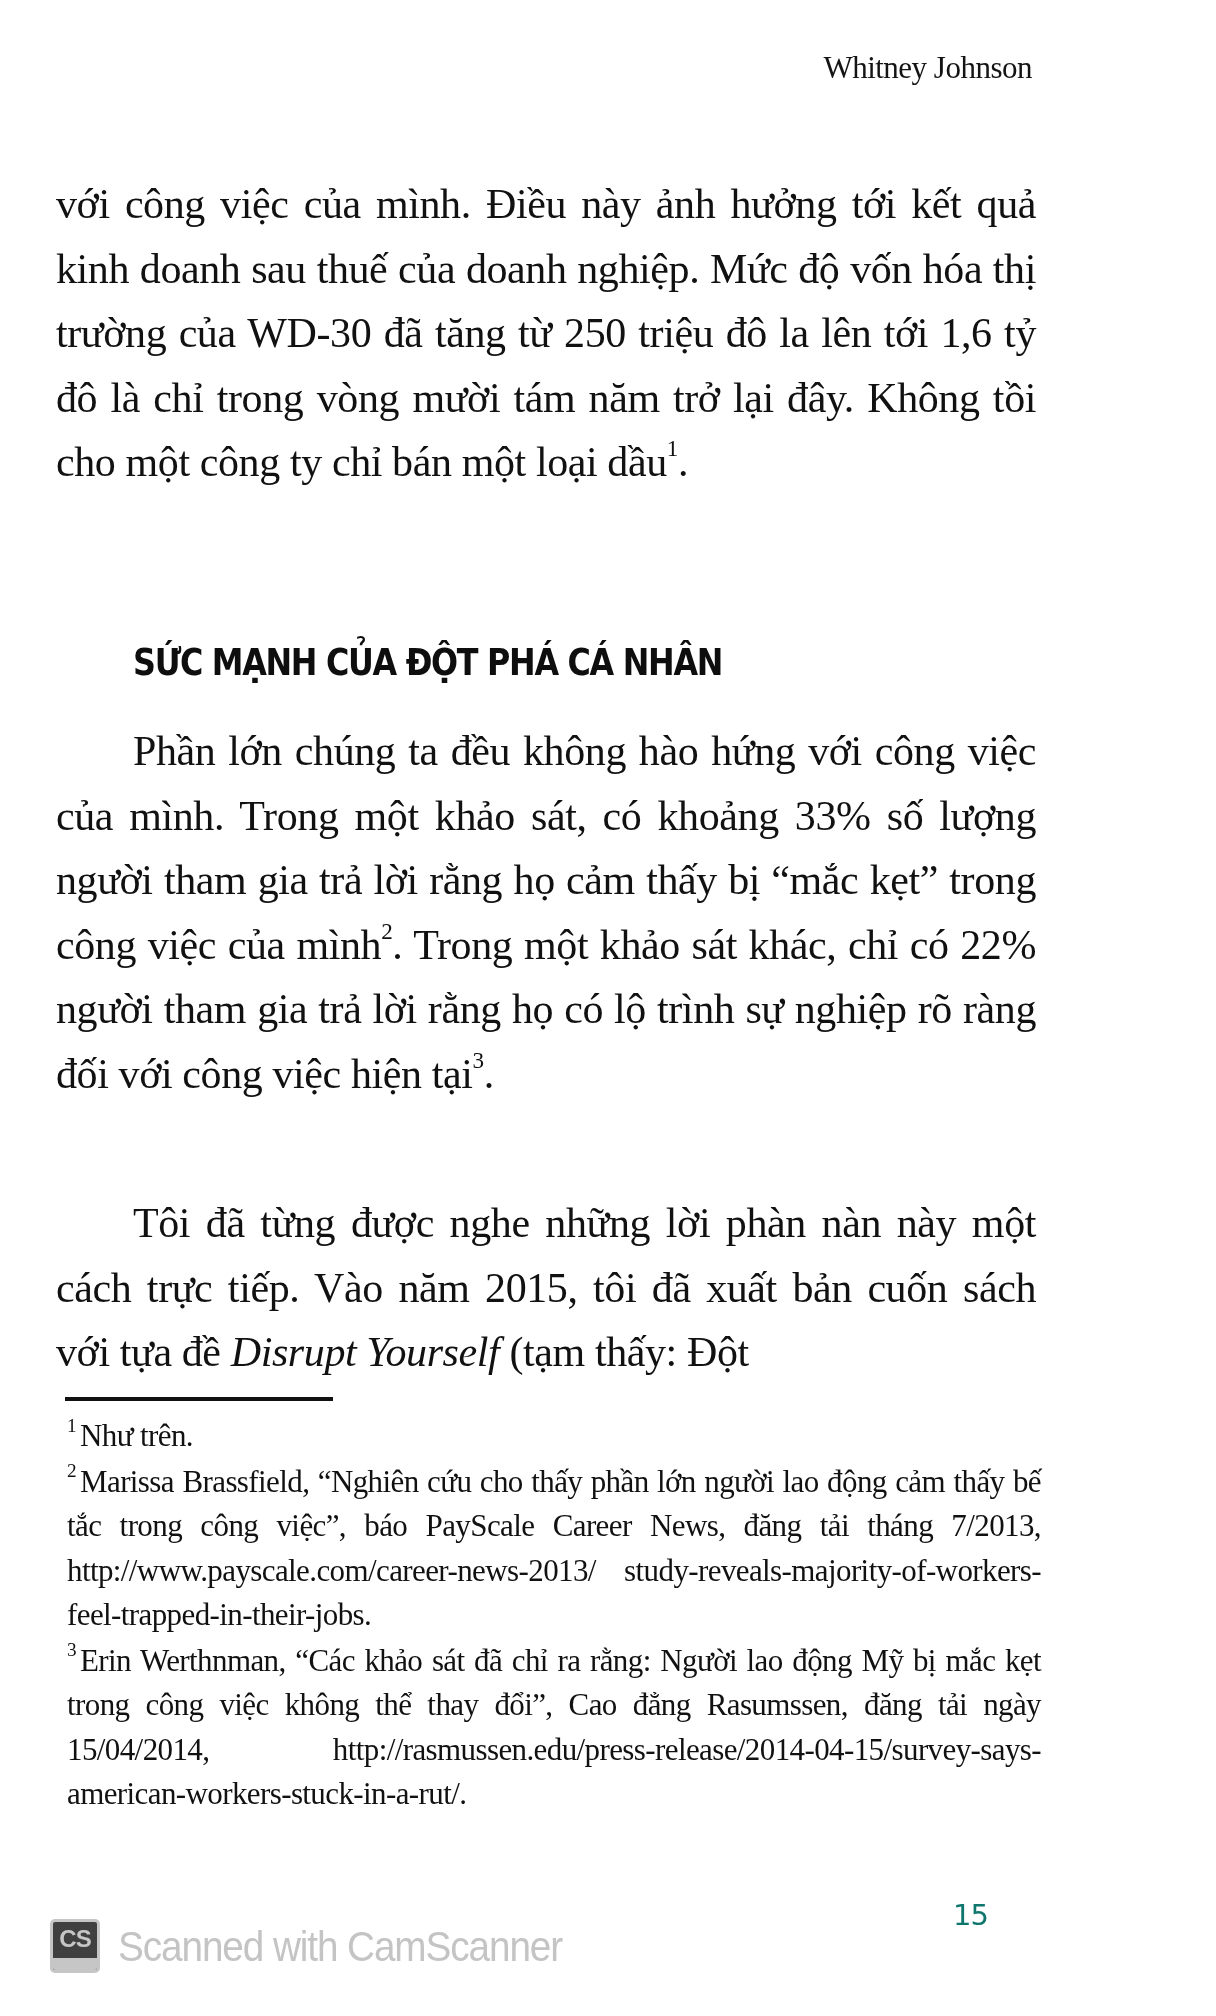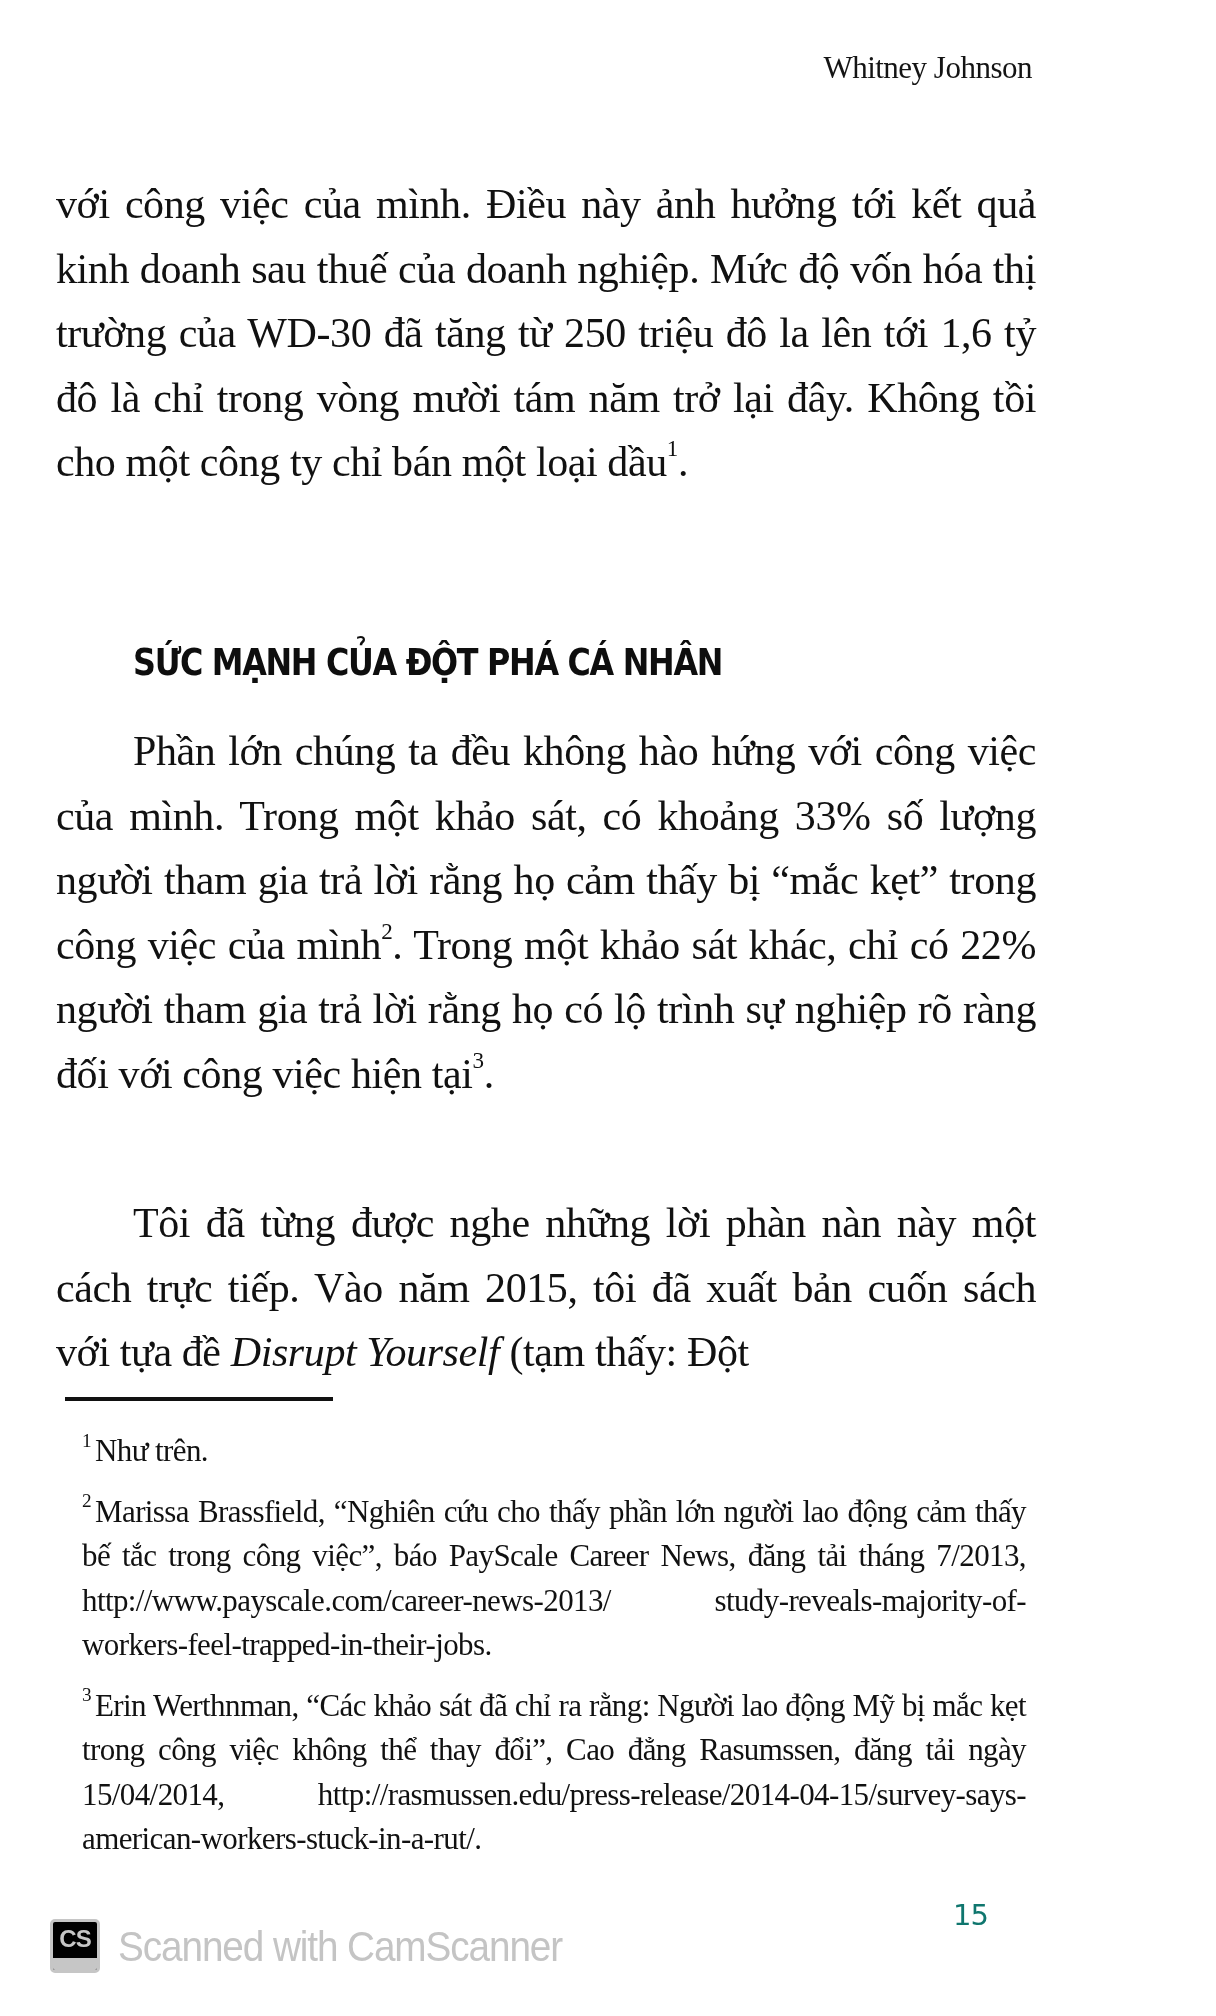--- a/index.html
+++ b/index.html
@@ -75,21 +75,21 @@
       left: 66px;
       top: 1413px;
       width: 976px;
       font-family: "Liberation Serif", serif;
       font-size: 31px;
       line-height: 44.5px;
       color: #111111;
       text-align: justify;
       letter-spacing: -0.6px;
     }
-    .footnotes p { margin: 16px; }
+    .footnotes p { margin: 1px; }
     .footnotes sup {
       font-size: 0.62em;
       vertical-align: 0.75em;
       margin-right: 4px;
     }
     .page-number {
       position: absolute;
       left: 953px;
       top: 1898px;
       font-family: "DejaVu Sans", sans-serif;
@@ -106,21 +106,21 @@
       height: 56px;
     }
     .cs-logo {
       width: 50px;
       height: 54px;
       border: 3px solid #c6c6c6;
       border-radius: 5px;
       box-sizing: border-box;
       position: relative;
       overflow: hidden;
-      background: #000000;
+      background: #404040;
     }
     .cs-logo-text {
       position: absolute;
       left: 0;
       right: 0;
       top: 3px;
       text-align: center;
       font-family: "Liberation Sans", sans-serif;
       font-weight: bold;
       font-size: 24px;

